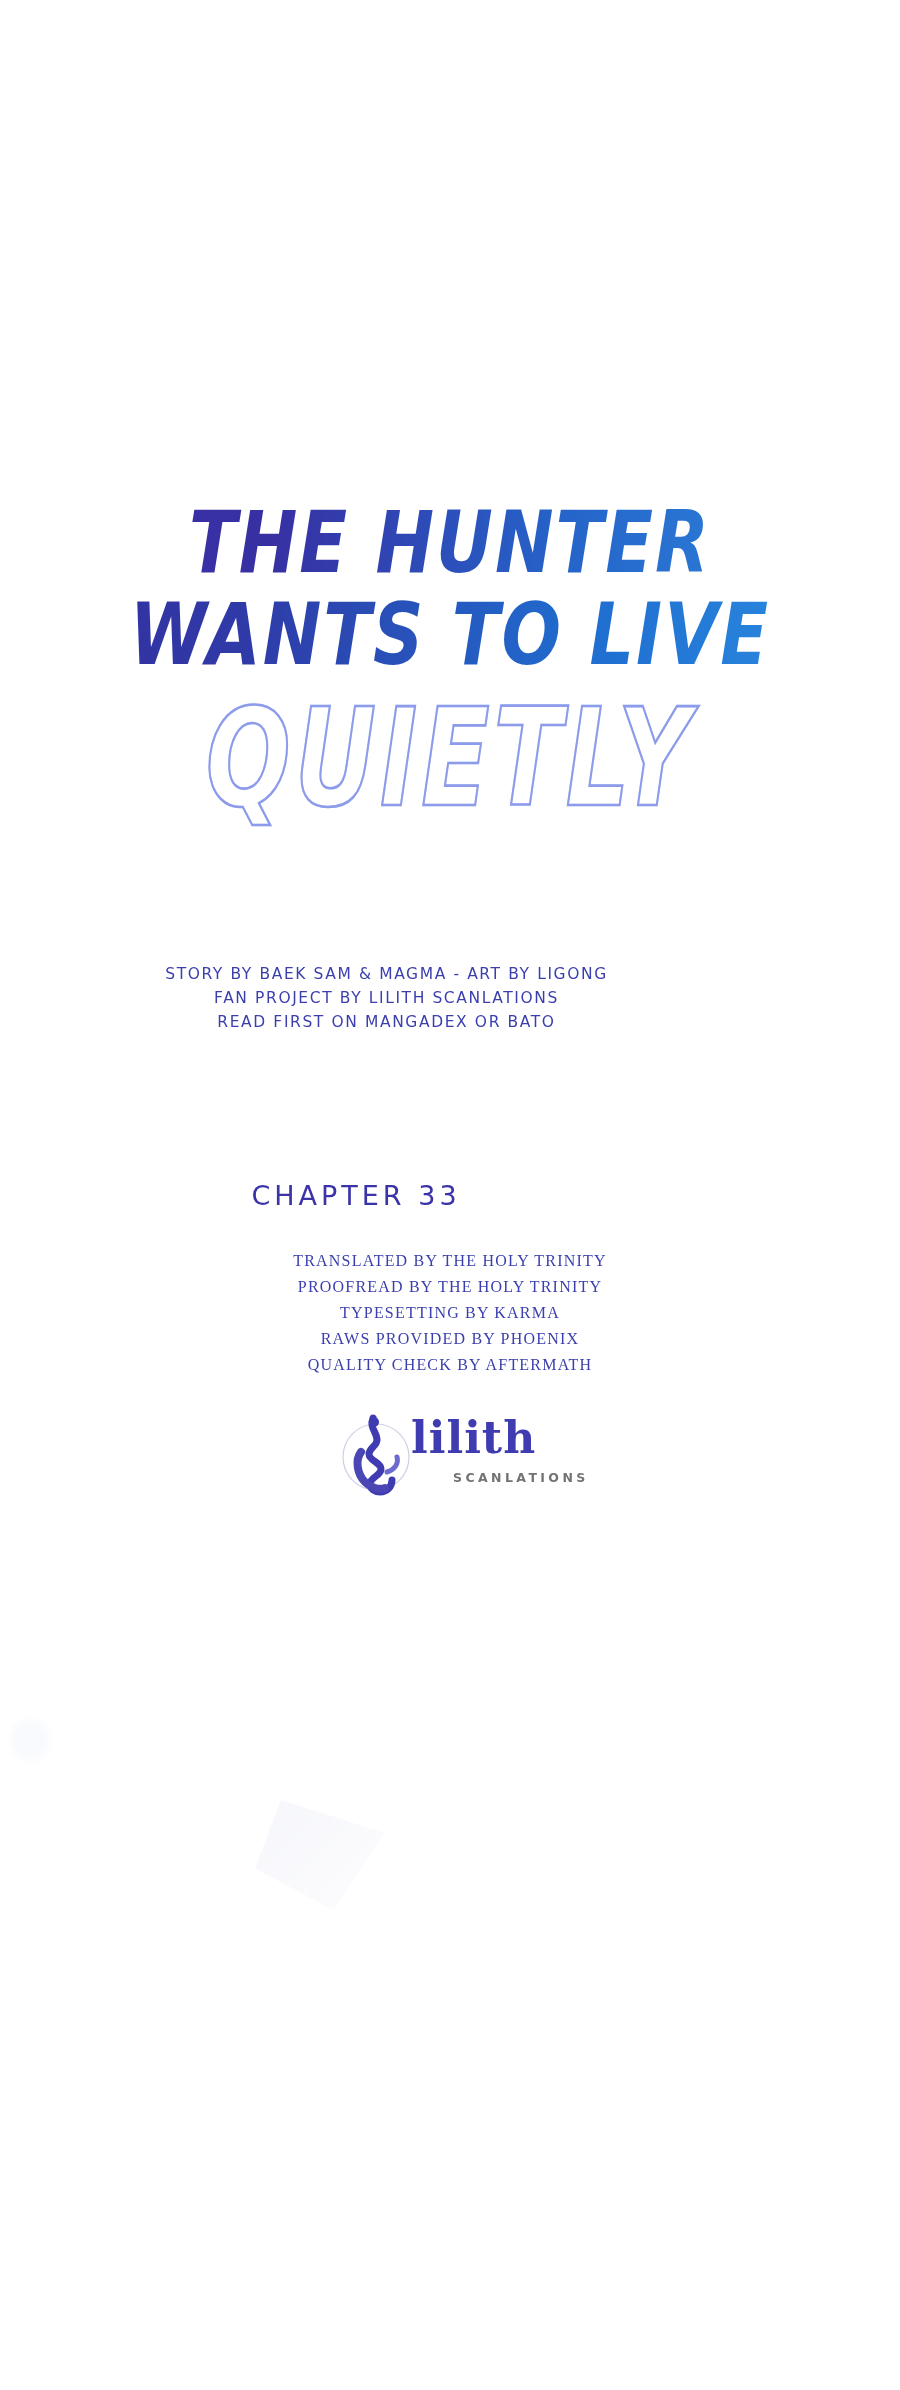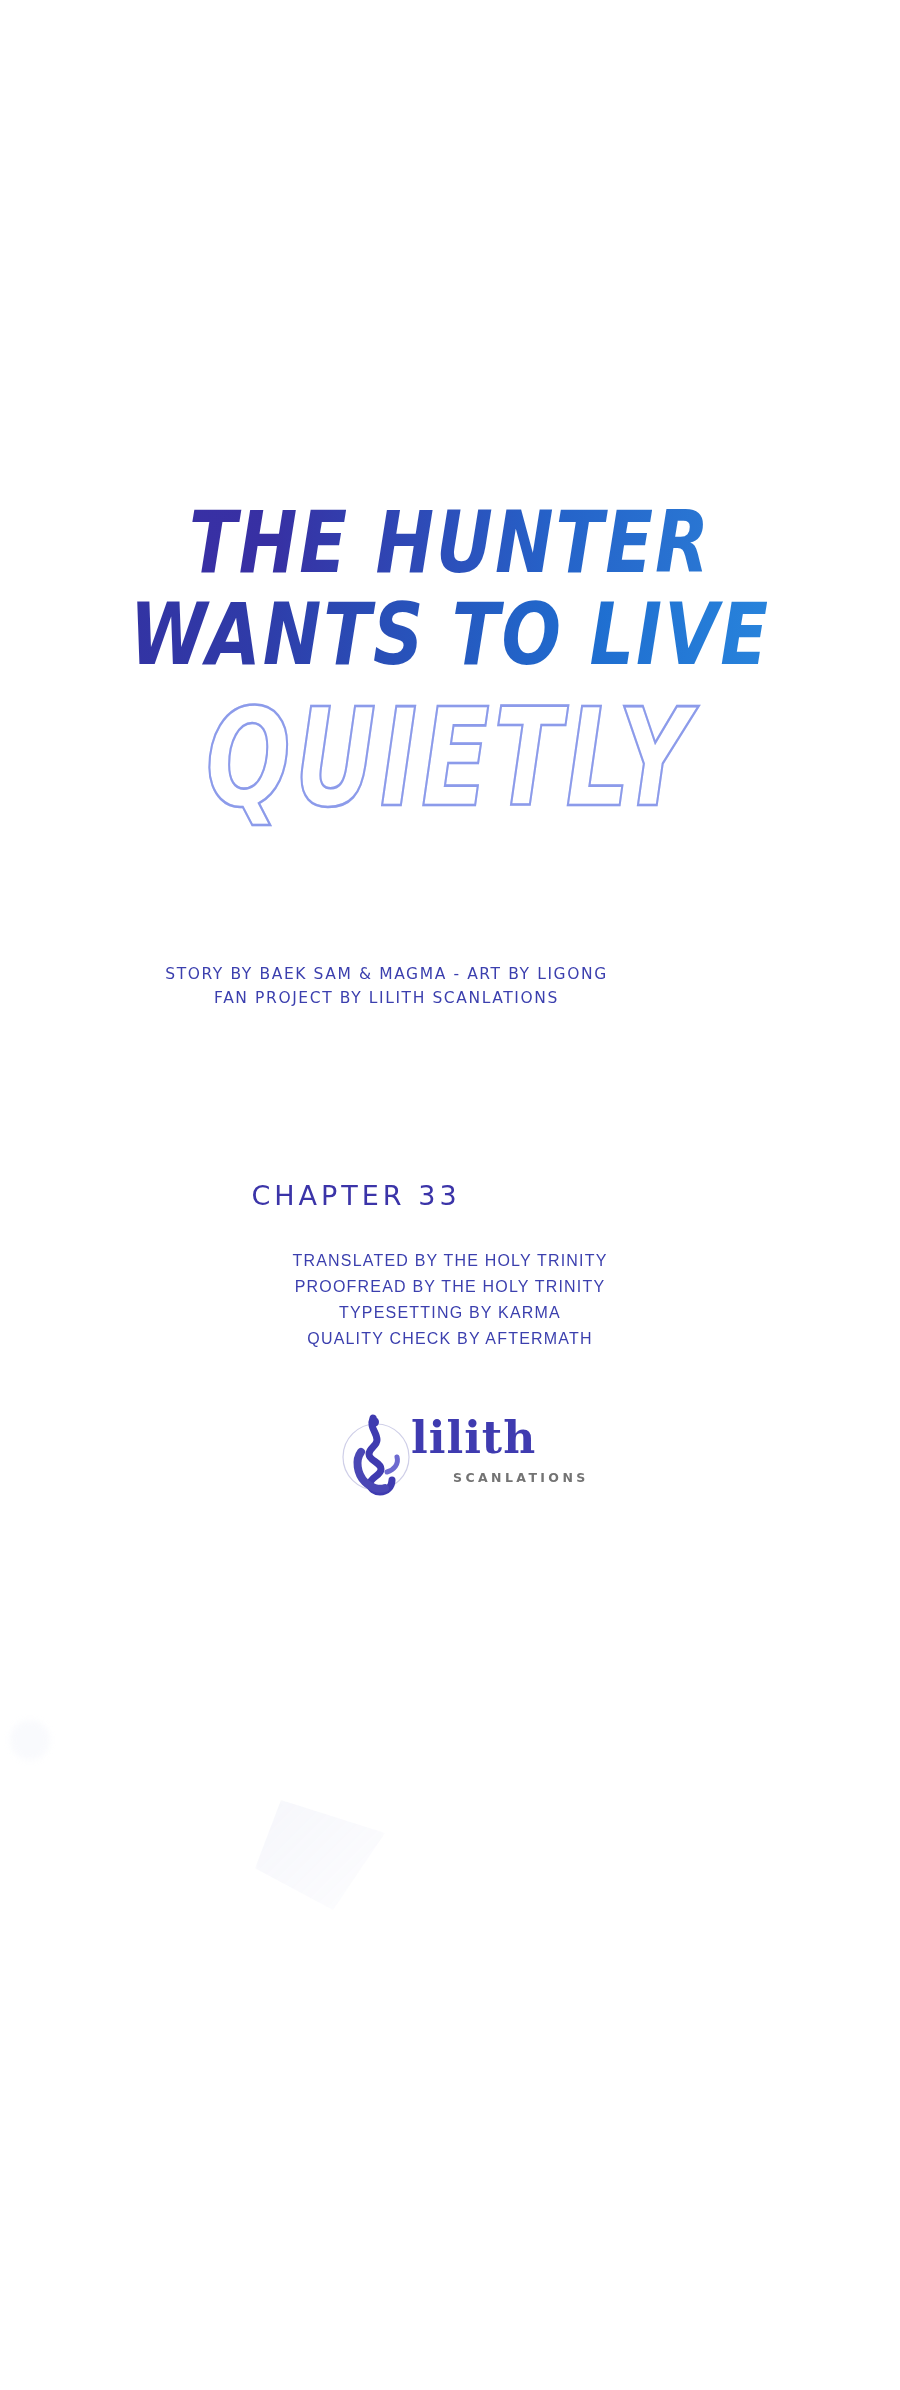--- a/index.html
+++ b/index.html
@@ -122,21 +122,21 @@
     position: absolute;
     top: 1248px;
     left: 0;
     width: 900px;
     text-align: center;
     color: #3b3fae;
     font-size: 16px;
     letter-spacing: 1.2px;
     line-height: 1.62;
     text-transform: uppercase;
-    font-family: Liberation Sans, sans-serif;
+    font-family: Liberation Serif, serif;
   }
 
   
   .logo-block {
     position: absolute;
     top: 1410px;
     left: 0;
     width: 900px;
     display: flex;
     justify-content: center;
@@ -208,28 +208,30 @@
     <div class="title-line title-line-2">WANTS TO LIVE</div>
     <div class="quietly-wrap">
       <div class="title-line-3 ghost">QUIETLY</div>
       <div class="title-line-3">QUIETLY</div>
     </div>
   </div>
 
   <div class="credits-top">
     <div>STORY BY BAEK SAM &amp; MAGMA - ART BY LIGONG</div>
     <div>FAN PROJECT BY LILITH SCANLATIONS</div>
+    <div>READ FIRST ON MANGADEX OR BATO</div>
   </div>
 
   <div class="chapter-heading">CHAPTER 33</div>
 
   <div class="staff-credits">
     <div>TRANSLATED BY THE HOLY TRINITY</div>
     <div>PROOFREAD BY THE HOLY TRINITY</div>
     <div>TYPESETTING BY KARMA</div>
+    <div>RAWS PROVIDED BY PHOENIX</div>
     <div>QUALITY CHECK BY AFTERMATH</div>
   </div>
 
   <div class="logo-block">
     <div class="logo-inner">
       <span class="logo-mark">
         <svg viewBox="0 0 74 86" width="74" height="86" aria-hidden="true">
           <circle cx="37" cy="45" r="33" fill="none" stroke="#cfcfe8" stroke-width="1.2"></circle>
           <path d="M34 6 C30 16 38 20 38 28 C38 34 30 36 30 42 C30 49 42 50 42 57 C42 64 31 65 31 72
                    C31 77 36 80 41 80 C48 80 53 75 53 68" fill="none" stroke="#3f3bb0" stroke-width="7" stroke-linecap="round"></path>

